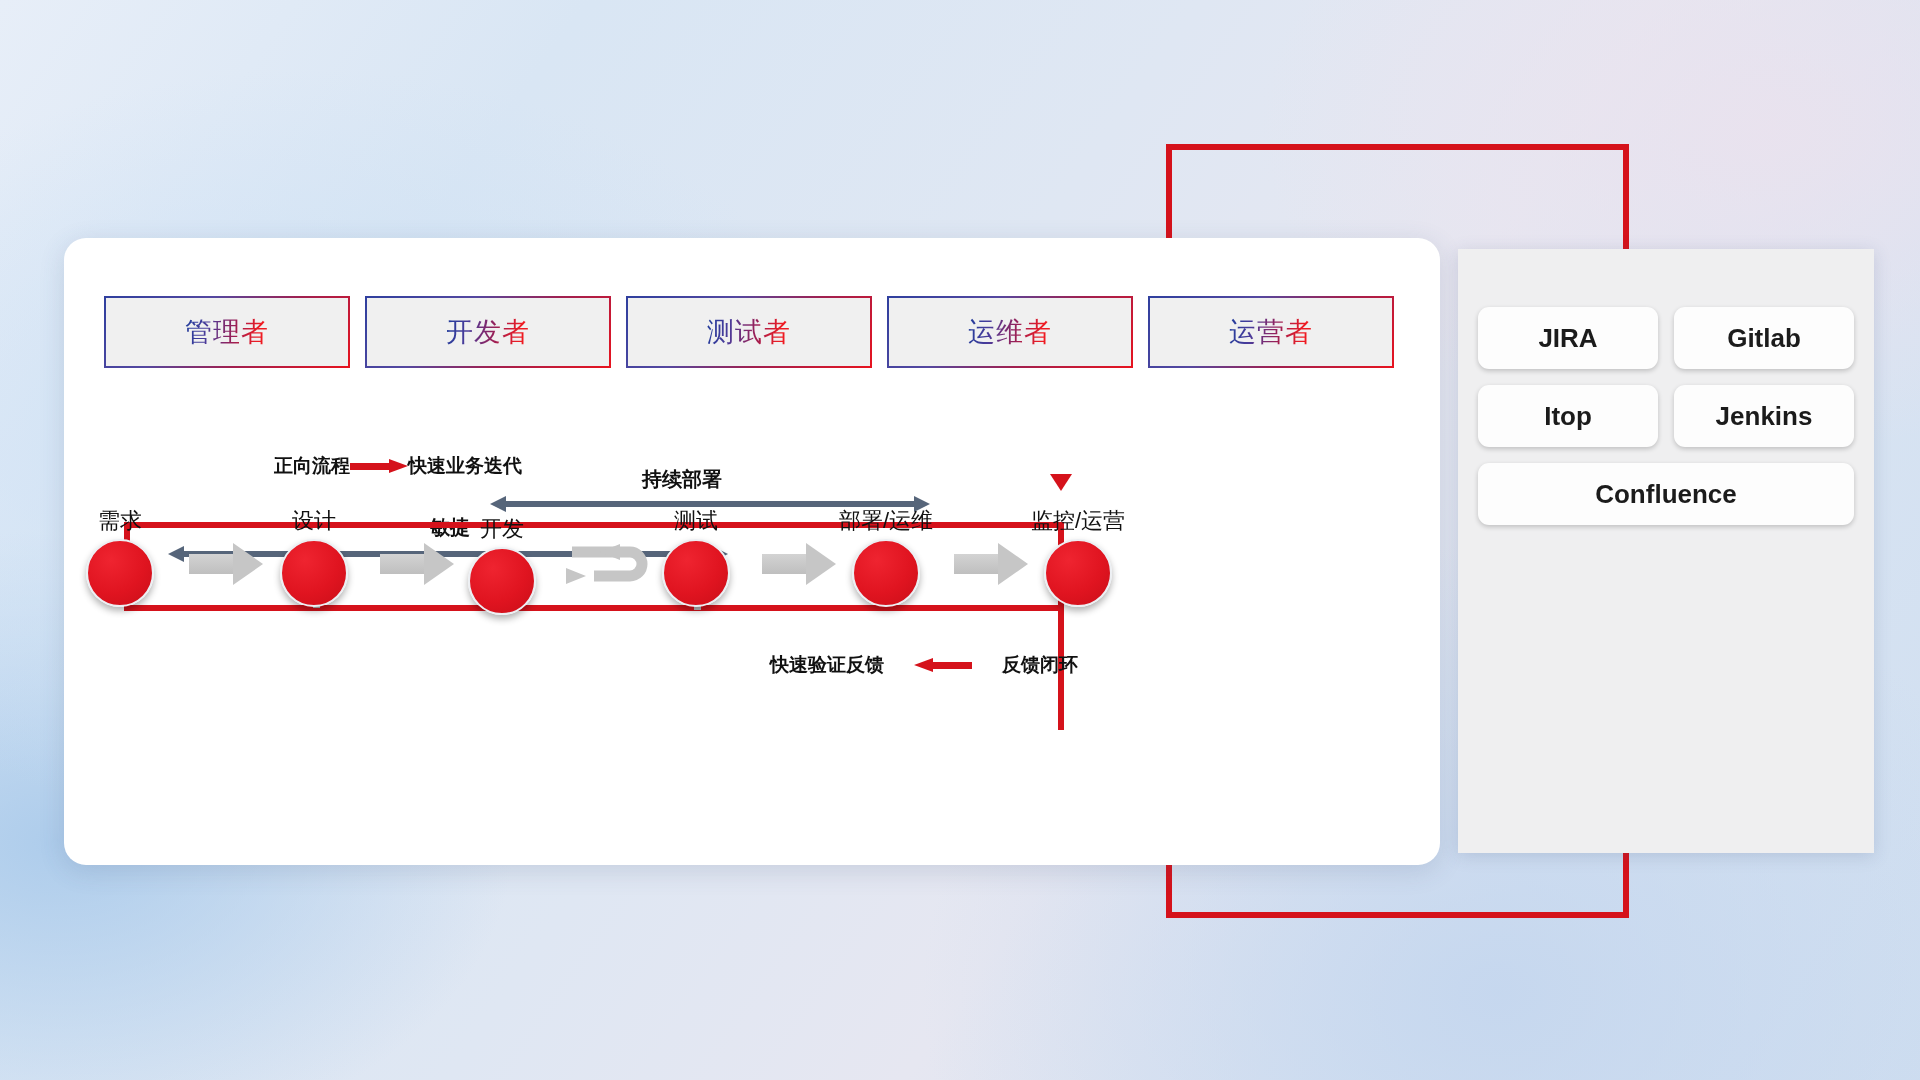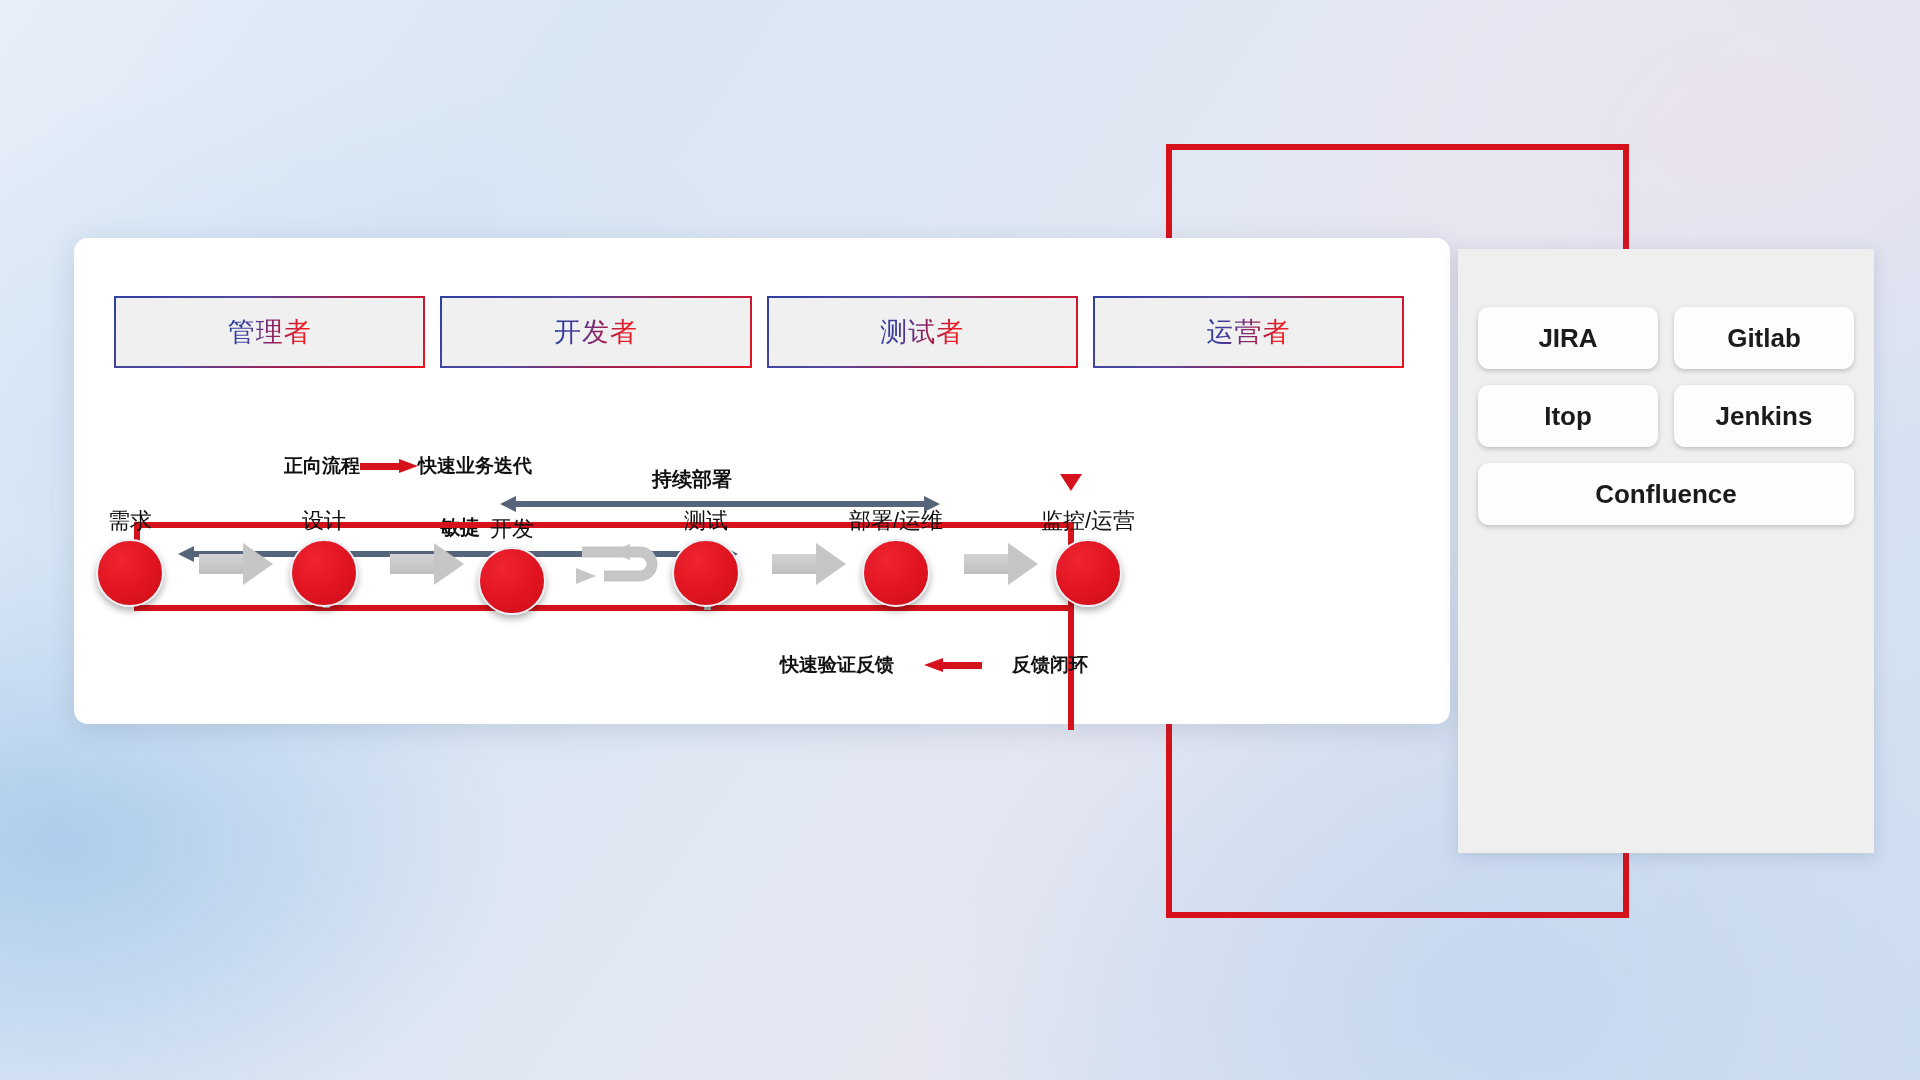--- a/index.html
+++ b/index.html
@@ -16,22 +16,22 @@
       radial-gradient(820px 520px at 92% 12%, rgba(234,226,238,0.9) 0%, rgba(234,226,238,0) 62%),
       radial-gradient(900px 700px at 78% 92%, rgba(196,214,238,0.9) 0%, rgba(196,214,238,0) 64%),
       linear-gradient(125deg,#e7eef8 0%,#d9e6f4 22%,#dfe7f3 45%,#e6e7f1 62%,#d7e3f2 80%,#cfdef0 100%);
   }
 
   
   .bracket{position:absolute;background:#d5121b;}
 
   
   #card{
-    position:absolute;left:74px;top:238px;width:1376px;height:486px;
-    background:#ffffff;border-radius:14px;
+    position:absolute;left:64px;top:238px;width:1376px;height:627px;
+    background:#ffffff;border-radius:22px;
     box-shadow:0 6px 26px rgba(60,80,120,0.16);
   }
 
   
   #roles{position:absolute;left:40px;top:58px;width:1290px;height:72px;display:flex;gap:15px;}
   .role{
     flex:1 1 0;position:relative;background:#f0f0f0;
     display:flex;align-items:center;justify-content:center;
     padding:2px;
   }
@@ -141,20 +141,23 @@
       <div class="role">
         <span>管理者</span>
       </div>
       <div class="role">
         <span>开发者</span>
       </div>
       <div class="role">
         <span>测试者</span>
       </div>
       <div class="role">
+        <span>运维者</span>
+      </div>
+      <div class="role">
         <span>运营者</span>
       </div>
     </div>
 
 
     <div id="legend-fwd">
       <div class="leg-txt">正向流程</div>
       <div class="r-arrow">
         <div class="shaft"></div>
           <div class="head"></div>

